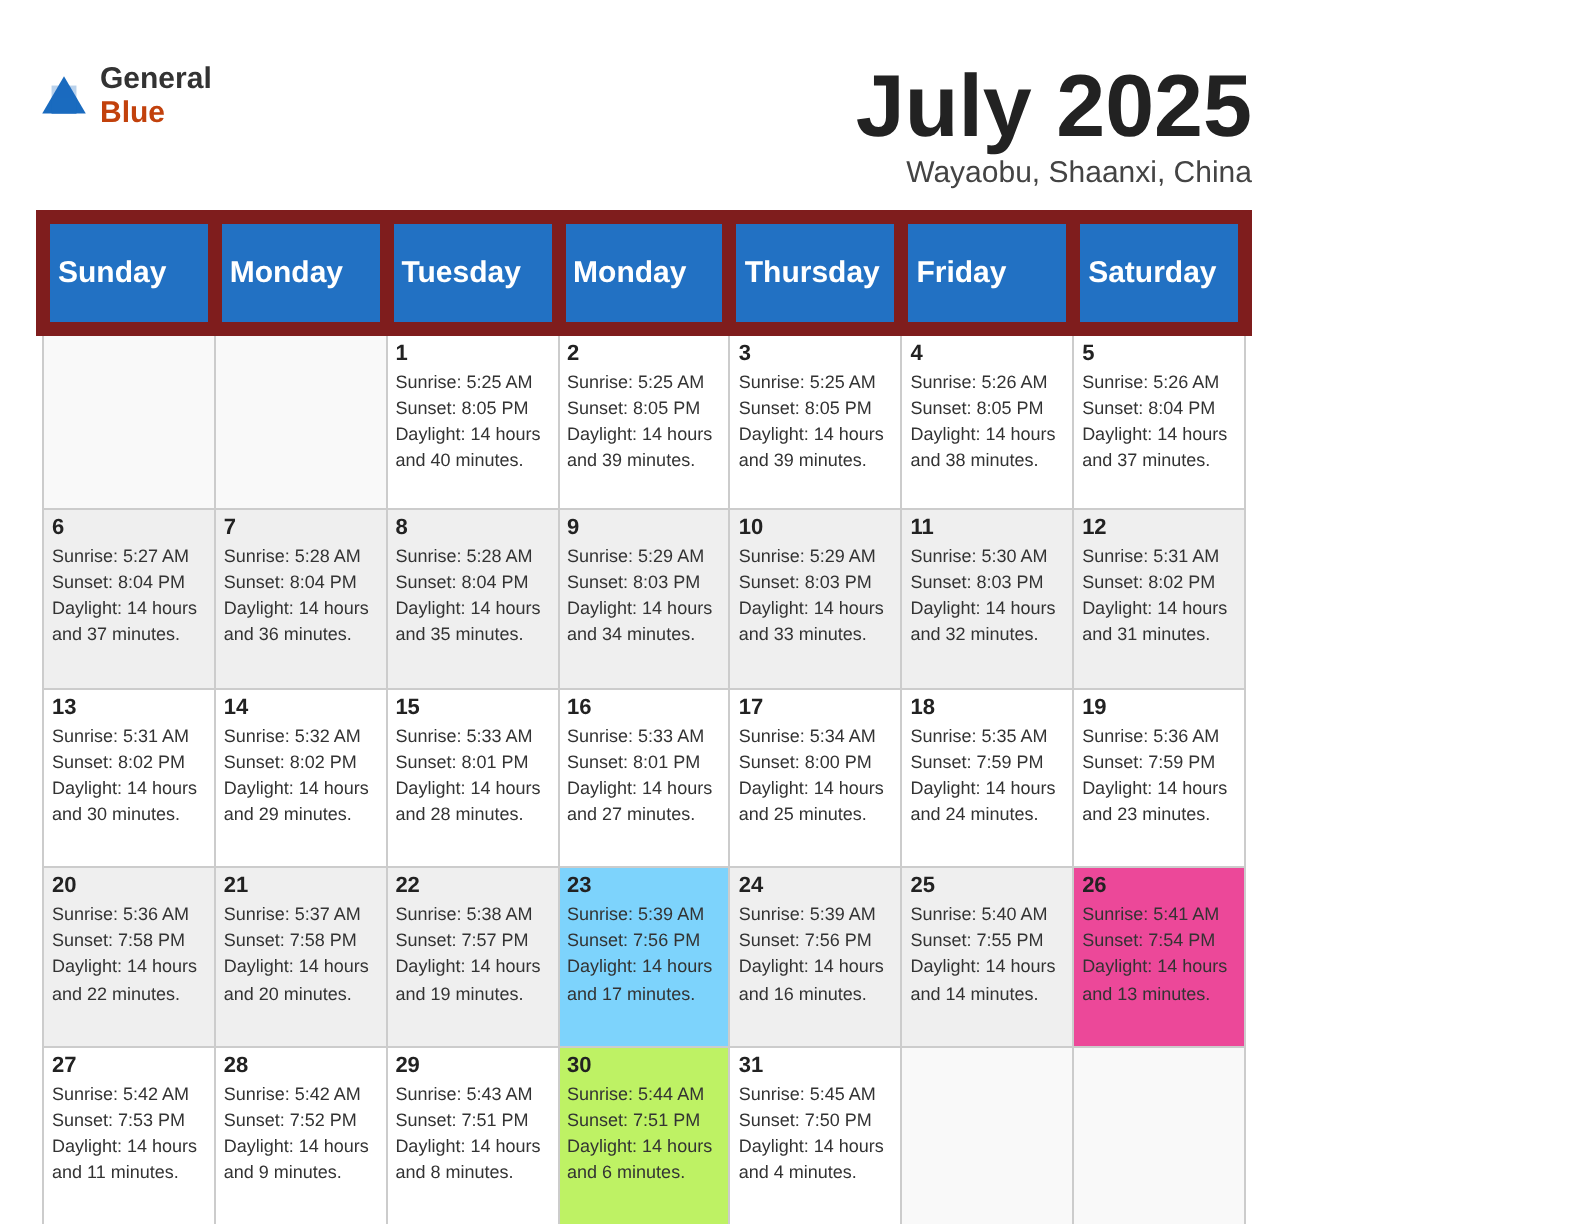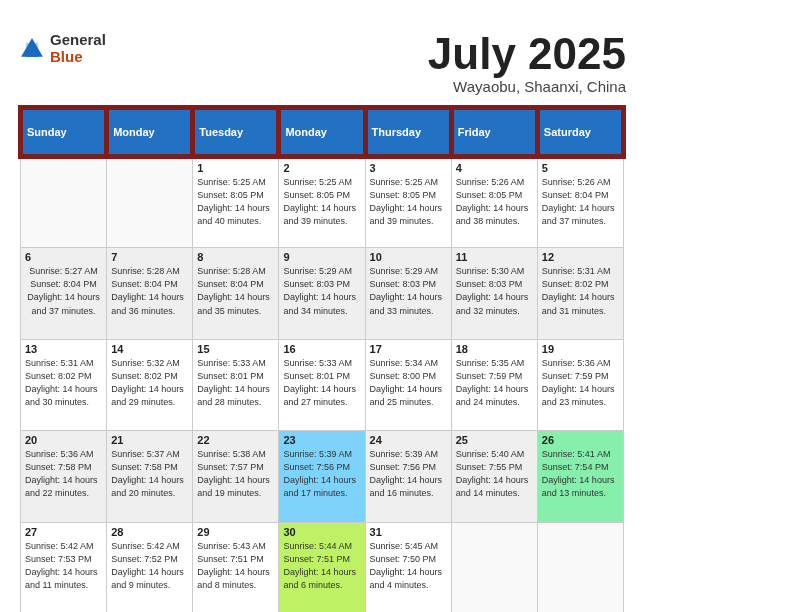--- a/index.html
+++ b/index.html
@@ -65,25 +65,25 @@
     .calendar {
       flex: 1;
       border: 1px solid #bbb;
       border-collapse: collapse;
       width: 100%;
       table-layout: fixed;
     }
     .calendar th {
       background: #2271c3;
       color: #fff;
-      font-size: 11px;
+      font-size: 15px;
       font-weight: bold;
       padding: 16px 4px;
       text-align: left;
-      border: 5px solid #7f1d1d;
+      border: 7px solid #7f1d1d;
     }
     .calendar td {
       border: 1px solid #ccc;
       vertical-align: top;
       padding: 3px 4px;
       font-size: 9.5px;
       color: #333;
       background: #fff;
       height: 88px;
     }
@@ -181,21 +181,21 @@
           <td style="background: rgb(255, 255, 255);">
             <span class="day-num">5</span>
             <div class="day-info" style="white-space: pre-line;">Sunrise: 5:26 AM
 Sunset: 8:04 PM
 Daylight: 14 hours and 37 minutes.</div>
           </td>
         </tr>
         <tr class="row-even">
           <td style="background: rgb(239, 239, 239);">
             <span class="day-num">6</span>
-            <div class="day-info" style="white-space: pre-line; text-align: center;">Sunrise: 5:27 AM
+            <div class="day-info" style="white-space: pre-line;">Sunrise: 5:27 AM
 Sunset: 8:04 PM
 Daylight: 14 hours and 37 minutes.</div>
           </td>
           <td style="background: rgb(239, 239, 239);">
             <span class="day-num">7</span>
             <div class="day-info" style="white-space: pre-line;">Sunrise: 5:28 AM
 Sunset: 8:04 PM
 Daylight: 14 hours and 36 minutes.</div>
           </td>
           <td style="background: rgb(239, 239, 239);">
@@ -303,21 +303,21 @@
             <div class="day-info" style="white-space: pre-line;">Sunrise: 5:39 AM
 Sunset: 7:56 PM
 Daylight: 14 hours and 16 minutes.</div>
           </td>
           <td style="background: rgb(239, 239, 239);">
             <span class="day-num">25</span>
             <div class="day-info" style="white-space: pre-line;">Sunrise: 5:40 AM
 Sunset: 7:55 PM
 Daylight: 14 hours and 14 minutes.</div>
           </td>
-          <td style="background: #86efac;">
+          <td style="background: #ec4899;">
             <span class="day-num">26</span>
             <div class="day-info" style="white-space: pre-line;">Sunrise: 5:41 AM
 Sunset: 7:54 PM
 Daylight: 14 hours and 13 minutes.</div>
           </td>
         </tr>
         <tr class="row-odd">
           <td style="background: rgb(255, 255, 255);">
             <span class="day-num">27</span>
             <div class="day-info" style="white-space: pre-line;">Sunrise: 5:42 AM

